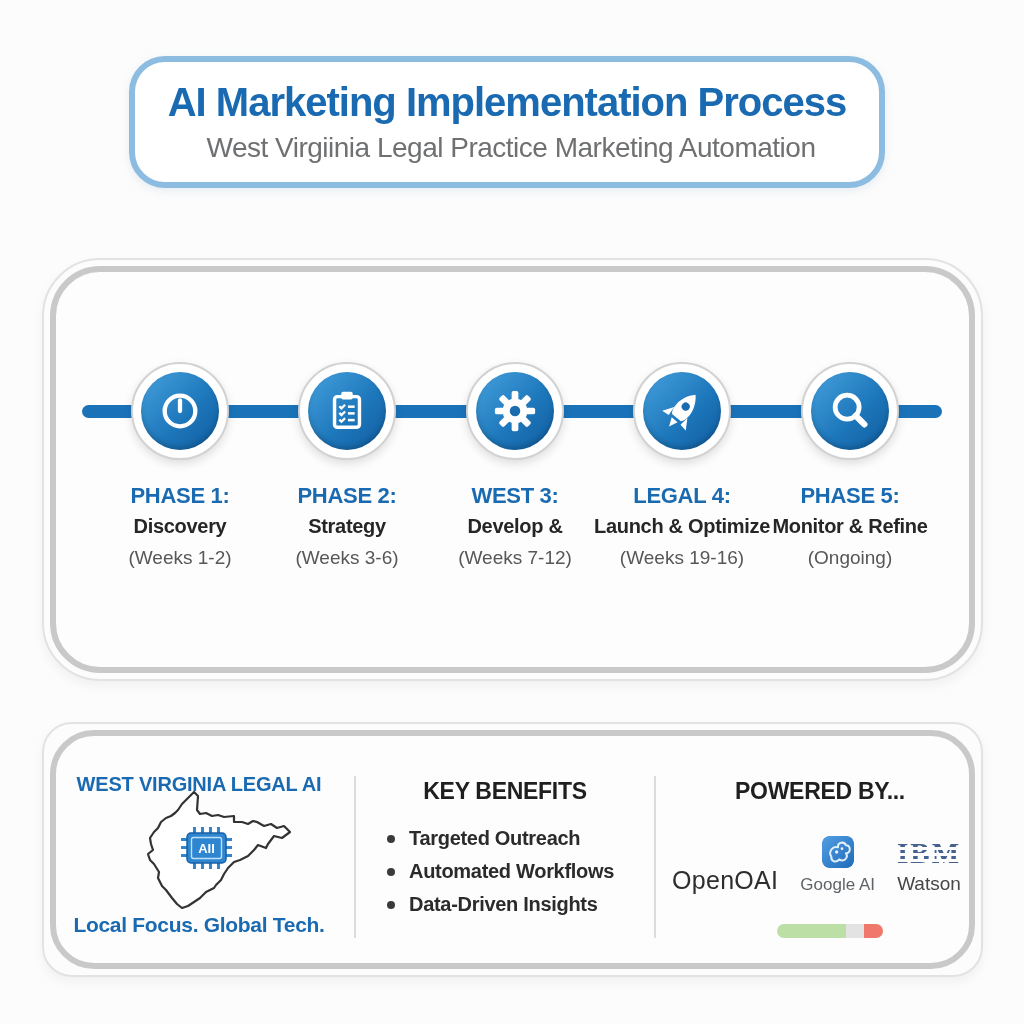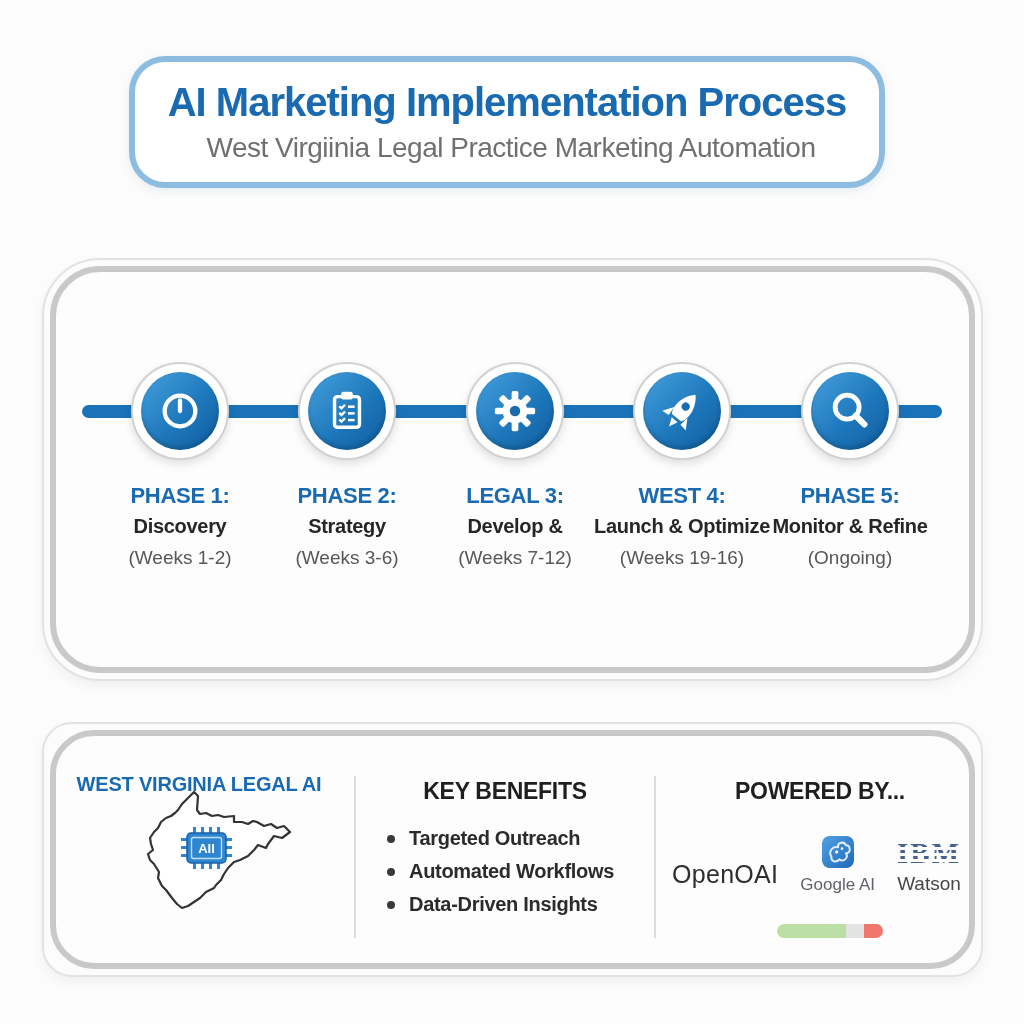--- a/index.html
+++ b/index.html
@@ -111,21 +111,21 @@
   }
   .bullet-dot { width:8px; height:8px; border-radius:50%; background:#3a3a3a; flex:0 0 auto; }
 
   
   .powered-heading {
     position:absolute; left:611px; top:54px; width:330px; text-align:center;
     font-size:23px; font-weight:800; color:#1f1f1f; letter-spacing:-0.3px;
   }
   .logos-row {
     position:absolute; left:620px; top:112px; width:305px;
-    display:flex; justify-content:center; align-items:center; gap:22px;
+    display:flex; justify-content:center; align-items:flex-end; gap:22px;
   }
   .logo-block { display:flex; flex-direction:column; align-items:center; }
   .openai-label { font-size:25px; font-weight:500; color:#2e2e2e; margin-top:17px; letter-spacing:0.3px; }
   .google-icon { width:32px; height:32px; border-radius:8px; }
   .logo-sub { font-size:17px; color:#5f6368; margin-top:7px; }
   .ibm-wrap { margin-top:2px; }
   .ibm-logo {
     position:relative; display:inline-block;
     font-family:"Liberation Serif", serif; font-weight:900; font-size:29px;
     color:#44618f; letter-spacing:2px; line-height:29px;
@@ -203,40 +203,40 @@
           <rect x="20.5" y="3" width="7" height="10" rx="2" transform="rotate(180 24 24)"></rect>
           <rect x="20.5" y="3" width="7" height="10" rx="2" transform="rotate(225 24 24)"></rect>
           <rect x="20.5" y="3" width="7" height="10" rx="2" transform="rotate(270 24 24)"></rect>
           <rect x="20.5" y="3" width="7" height="10" rx="2" transform="rotate(315 24 24)"></rect>
         </g>
         <circle cx="24" cy="24" r="5.5" fill="#1b6cae"></circle>
       </svg>
     </div>
   </div>
   <div class="phase-label label-3">
-    <div class="pl1">LEGAL 3:</div>
+    <div class="pl1">WEST 3:</div>
     <div class="pl2">Develop &amp;</div>
     <div class="pl3">(Weeks 7-12)</div>
   </div>
 
   <div class="phase-node node-4">
     <div class="phase-circle">
       <svg viewBox="0 0 48 48">
         <g transform="rotate(40 24 24)">
           <path d="M24 2 C30 8 33 16 33 23 C33 28 32 31 30 33 L18 33 C16 31 15 28 15 23 C15 16 18 8 24 2 Z" fill="#fff"></path>
           <circle cx="24" cy="18" r="4.2" fill="#1b6cae"></circle>
           <path d="M15 26 L8 37 L16 36 Z" fill="#fff"></path>
           <path d="M33 26 L40 37 L32 36 Z" fill="#fff"></path>
           <path d="M20 36 L24 45 L28 36 Z" fill="#fff"></path>
         </g>
       </svg>
     </div>
   </div>
   <div class="phase-label label-4">
-    <div class="pl1">WEST 4:</div>
+    <div class="pl1">LEGAL 4:</div>
     <div class="pl2">Launch &amp; Optimize</div>
     <div class="pl3">(Weeks 19-16)</div>
   </div>
 
   <div class="phase-node node-5">
     <div class="phase-circle">
       <svg viewBox="0 0 48 48">
         <circle cx="21" cy="20" r="12.5" fill="none" stroke="#fff" stroke-width="5"></circle>
         <line x1="30" y1="29" x2="39" y2="38" stroke="#fff" stroke-width="6.5" stroke-linecap="round"></line>
       </svg>
@@ -276,20 +276,21 @@
         <rect x="82" y="50" width="6" height="3"></rect>
           <rect x="82" y="58" width="6" height="3"></rect>
           <rect x="82" y="66" width="6" height="3"></rect>
       </g>
       <rect x="43" y="45" width="39" height="30" rx="4" fill="#2e86d1" stroke="#1a5fa8" stroke-width="1.5"></rect>
       <rect x="47.5" y="49.5" width="30" height="21" rx="2" fill="none" stroke="#bfe0f7" stroke-width="1.4"></rect>
       <text x="62.5" y="65" text-anchor="middle" font-size="13" font-weight="bold" fill="#ffffff" font-family="Liberation Sans, sans-serif">AII</text>
     </g>
   </svg>
 
+  <div class="brand-tagline">Local Focus. Global Tech.</div>
 
   <div class="benefits-heading">KEY BENEFITS</div>
   <ul class="benefits-list">
     <li class="benefit-item">
       <span class="bullet-dot"></span>
       <span>Targeted Outreach</span>
     </li>
     <li class="benefit-item">
       <span class="bullet-dot"></span>
       <span>Automated Workflows</span>

